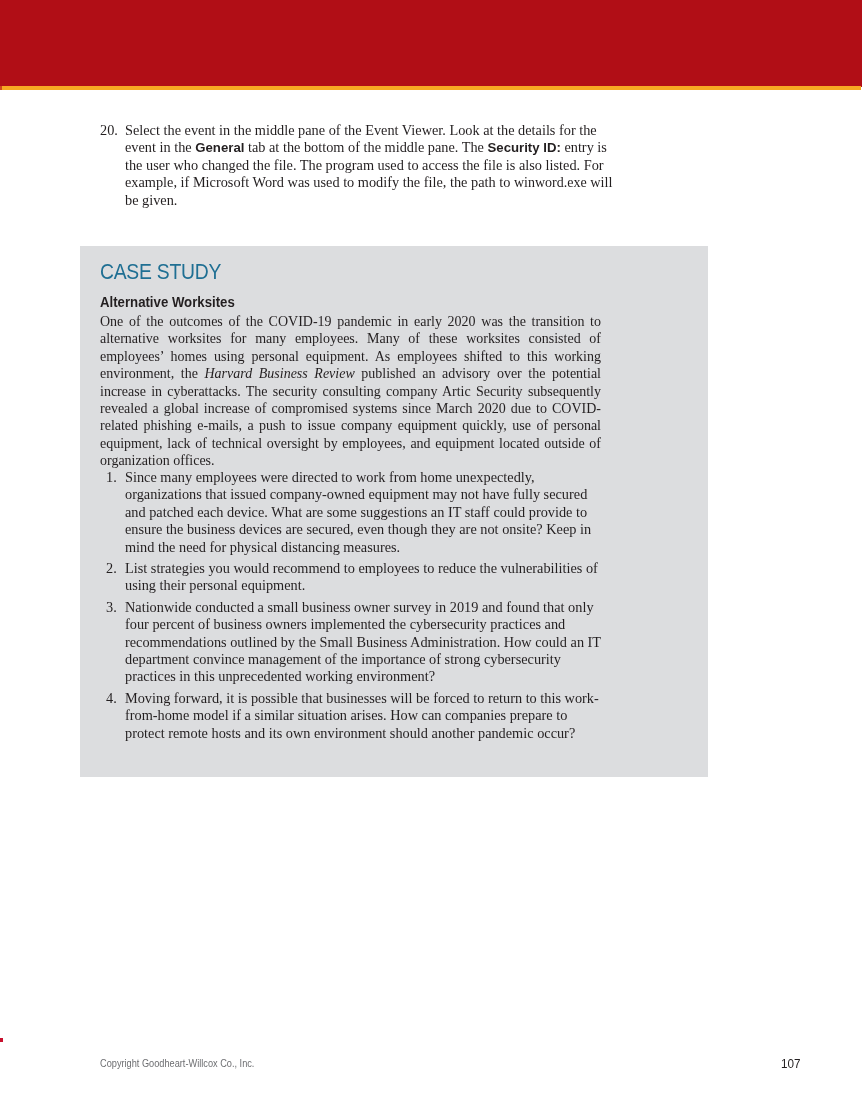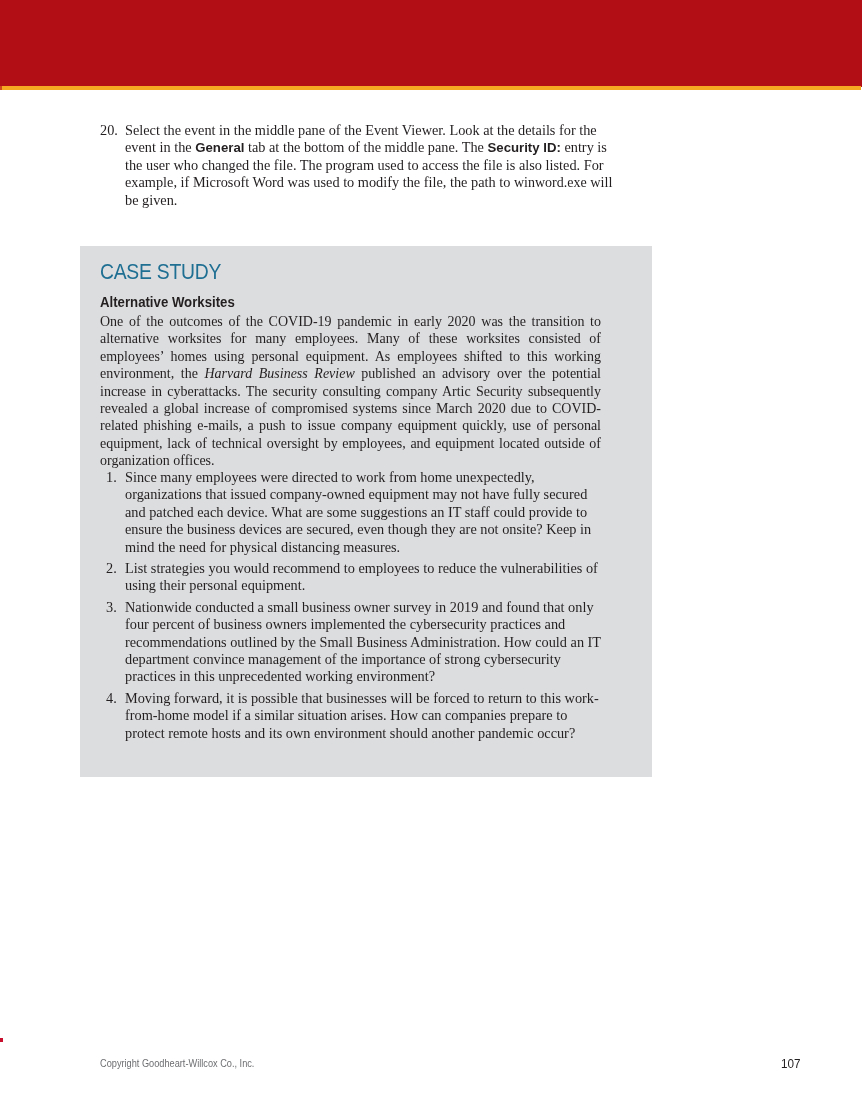--- a/index.html
+++ b/index.html
@@ -21,21 +21,21 @@
     .steps {
       position: absolute; left: 100px; top: 122px; width: 520px;
       font-size: 14.3px; line-height: 17.4px;
     }
     .step { position: relative; padding-left: 25px; margin-bottom: 4px; }
     .step .num { position: absolute; left: 0; top: 0; }
     .sans-b { font-family: "Liberation Sans", sans-serif; font-weight: bold; font-size: 13.2px; }
     .sans { font-family: Liberation Serif, serif; font-size: 14px; }
 
     .case-box {
-      position: absolute; left: 80px; top: 246px; width: 572px; height: 531px;
+      position: absolute; left: 80px; top: 246px; width: 628px; height: 531px;
       background: #dcdddf;
     }
     .case-title {
       position: absolute; left: 20px; top: 13px;
       font-family: "Liberation Sans", sans-serif; font-size: 22.5px; letter-spacing: -0.3px;
       color: #1f6f93; transform: scaleX(0.86); transform-origin: left top;
       white-space: nowrap;
     }
     .case-subtitle {
       position: absolute; left: 20px; top: 47px;

